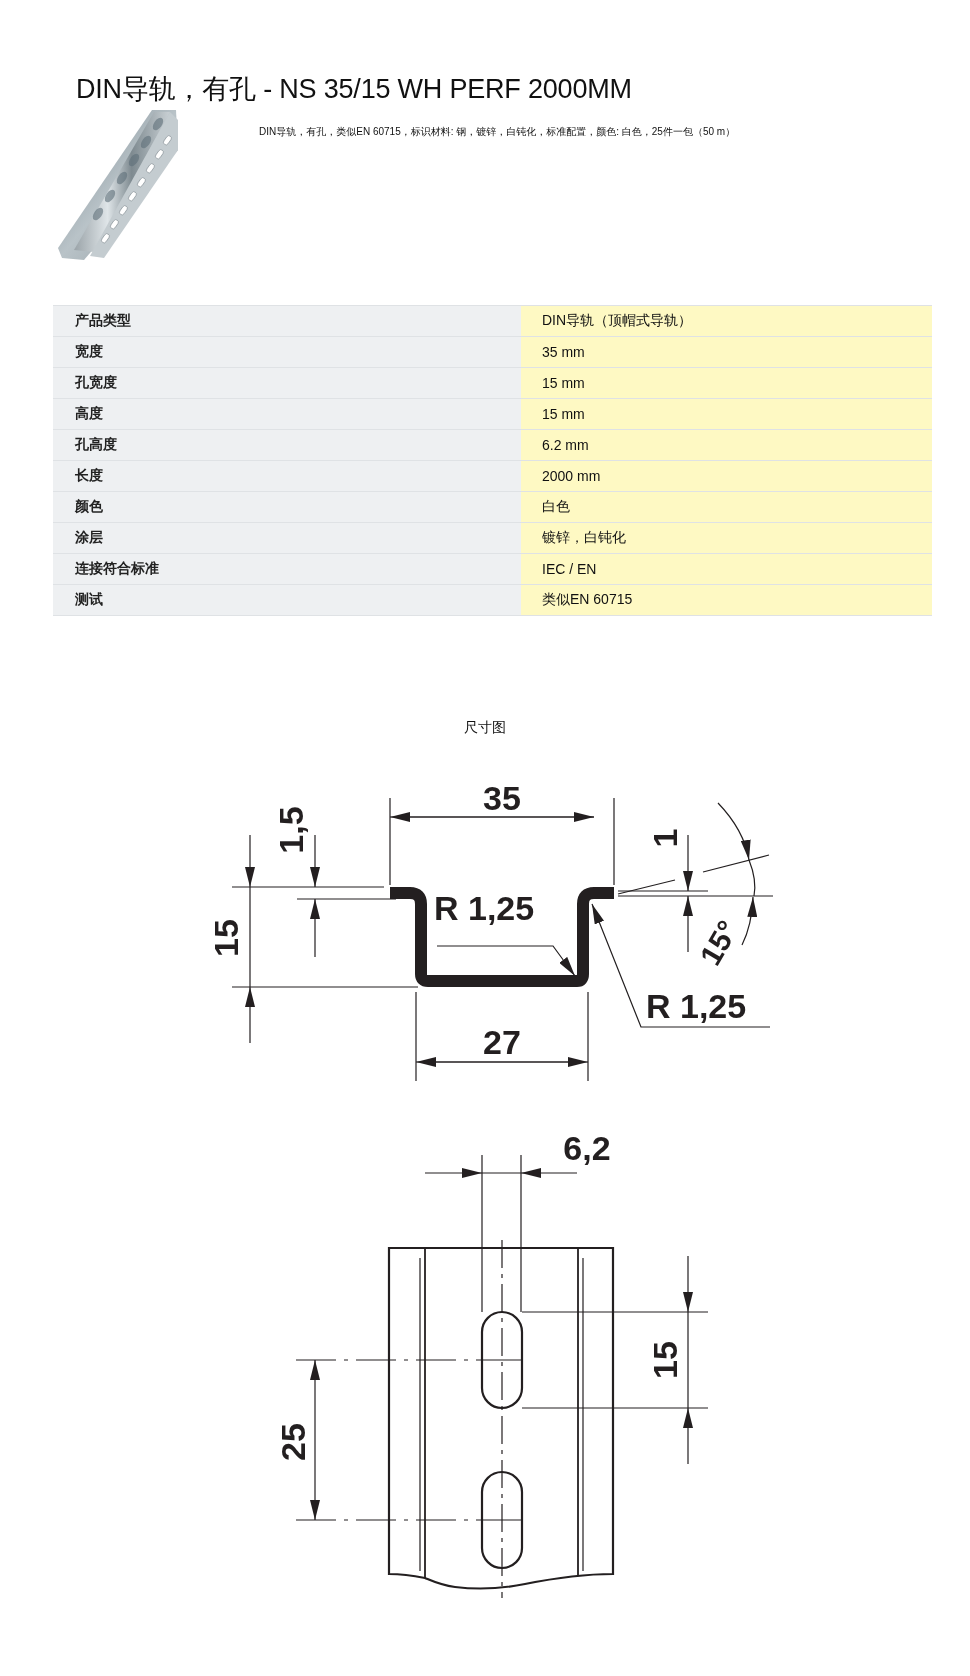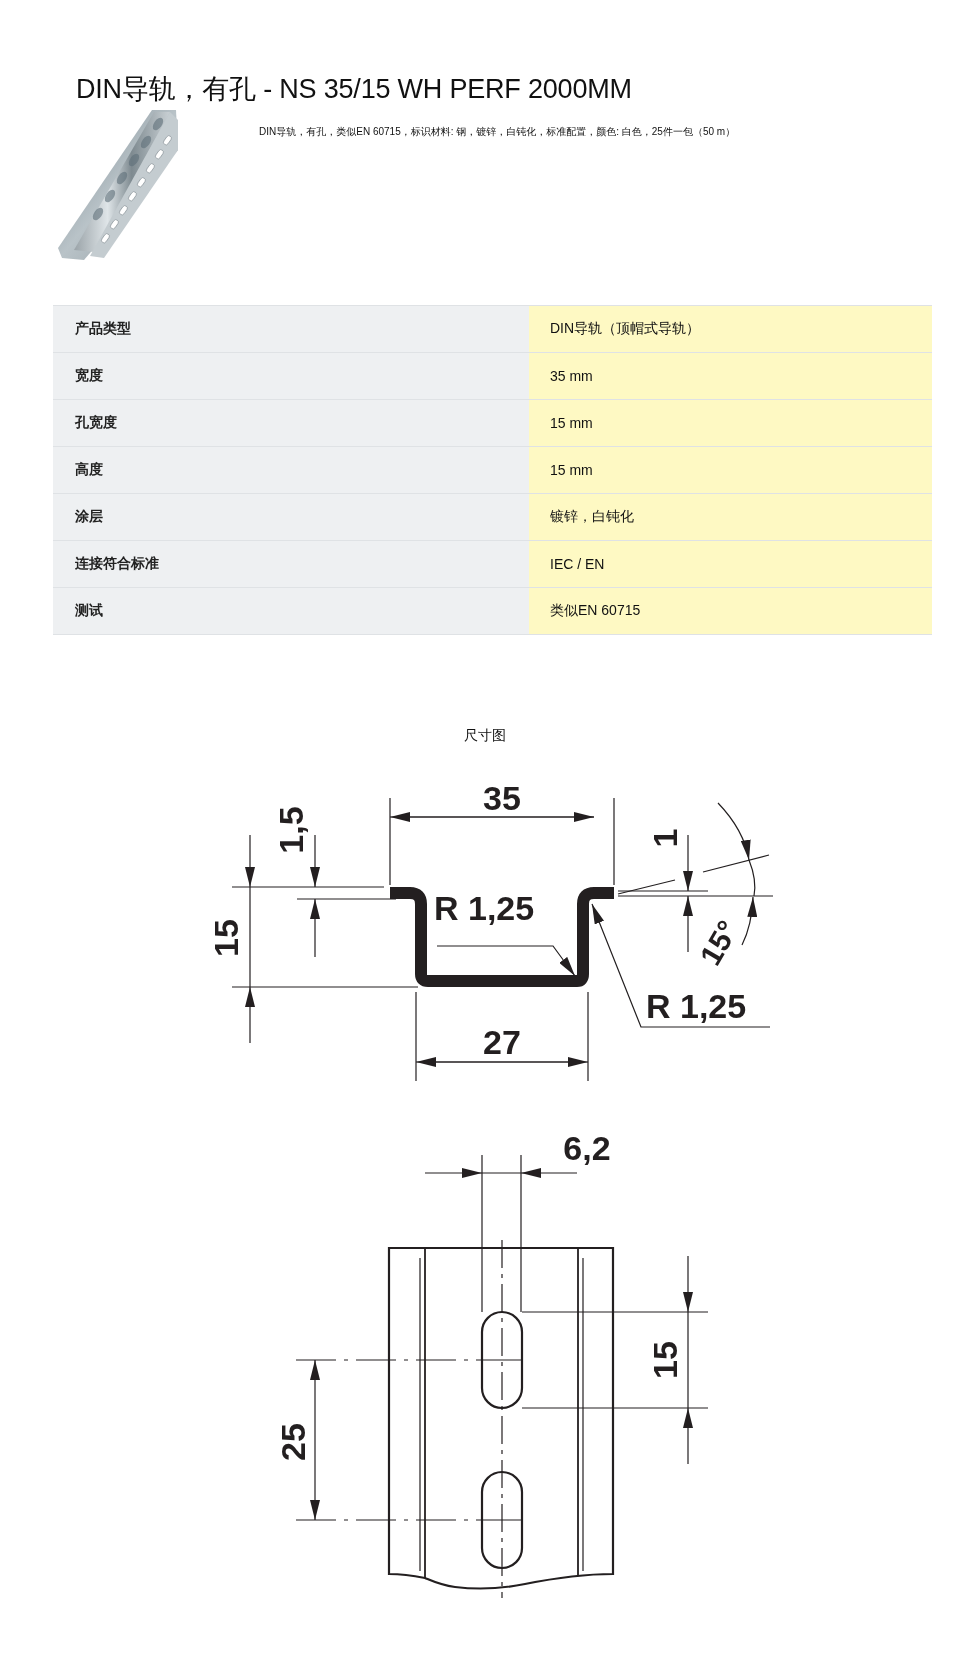--- a/index.html
+++ b/index.html
@@ -4,26 +4,26 @@
 <style>
   html, body { margin: 0; padding: 0; background: #ffffff; }
   body { width: 970px; height: 1676px; position: relative; overflow: hidden;
          font-family: "Liberation Sans", "DejaVu Sans", sans-serif; color: #111; }
   .title { position: absolute; left: 58px; top: 54px; font-size: 27px; line-height: 34px;
            font-weight: normal; margin: 18px; white-space: nowrap; letter-spacing: -0.2px; }
   .product-img { position: absolute; left: 54px; top: 110px; width: 130px; height: 155px; }
   .desc { position: absolute; left: 259px; top: 121px; width: 650px; font-size: 10px;
           line-height: 22px; color: #111; }
   .spec-table { position: absolute; left: 53px; top: 305px; width: 879px; border-collapse: collapse; }
-  .spec-table td { height: 30px; padding: 8px; font-size: 14px; border-bottom: 1.5px solid #dfe2e5; }
+  .spec-table td { height: 30px; padding: 0; font-size: 14px; border-bottom: 1.5px solid #dfe2e5; }
   .spec-table tr:first-child td { border-top: 1.5px solid #dfe2e5; }
   .spec-table td.k { background: #eef0f2; width: 446px; padding-left: 22px; font-weight: bold; color: #222; }
   .spec-table td.v { background: #fef9c3; padding-left: 21px; color: #111; }
   .section-label { position: absolute; left: 0; width: 970px; top: 719px; text-align: center;
-                   font-size: 14px; color: #111; margin-top: 8px; }
+                   font-size: 14px; color: #111; }
   svg.drawing { position: absolute; left: 0; top: 0; }
   .dimtxt { font-family: "Liberation Sans", "DejaVu Sans", sans-serif; font-weight: bold; fill: #231f20; }
 </style>
 </head>
 <body>
 
 <h1 class="title">DIN导轨，有孔 - NS 35/15 WH PERF 2000MM</h1>
 
 <svg class="product-img" viewBox="0 0 130 155">
   <defs>
@@ -76,20 +76,32 @@
       </tr>
     <tr>
         <td class="k">孔宽度</td>
         <td class="v">15 mm</td>
       </tr>
     <tr>
         <td class="k">高度</td>
         <td class="v">15 mm</td>
       </tr>
     <tr>
+        <td class="k">孔高度</td>
+        <td class="v">6.2 mm</td>
+      </tr>
+    <tr>
+        <td class="k">长度</td>
+        <td class="v">2000 mm</td>
+      </tr>
+    <tr>
+        <td class="k">颜色</td>
+        <td class="v">白色</td>
+      </tr>
+    <tr>
         <td class="k">涂层</td>
         <td class="v">镀锌，白钝化</td>
       </tr>
     <tr>
         <td class="k">连接符合标准</td>
         <td class="v">IEC / EN</td>
       </tr>
     <tr>
         <td class="k">测试</td>
         <td class="v">类似EN 60715</td>

